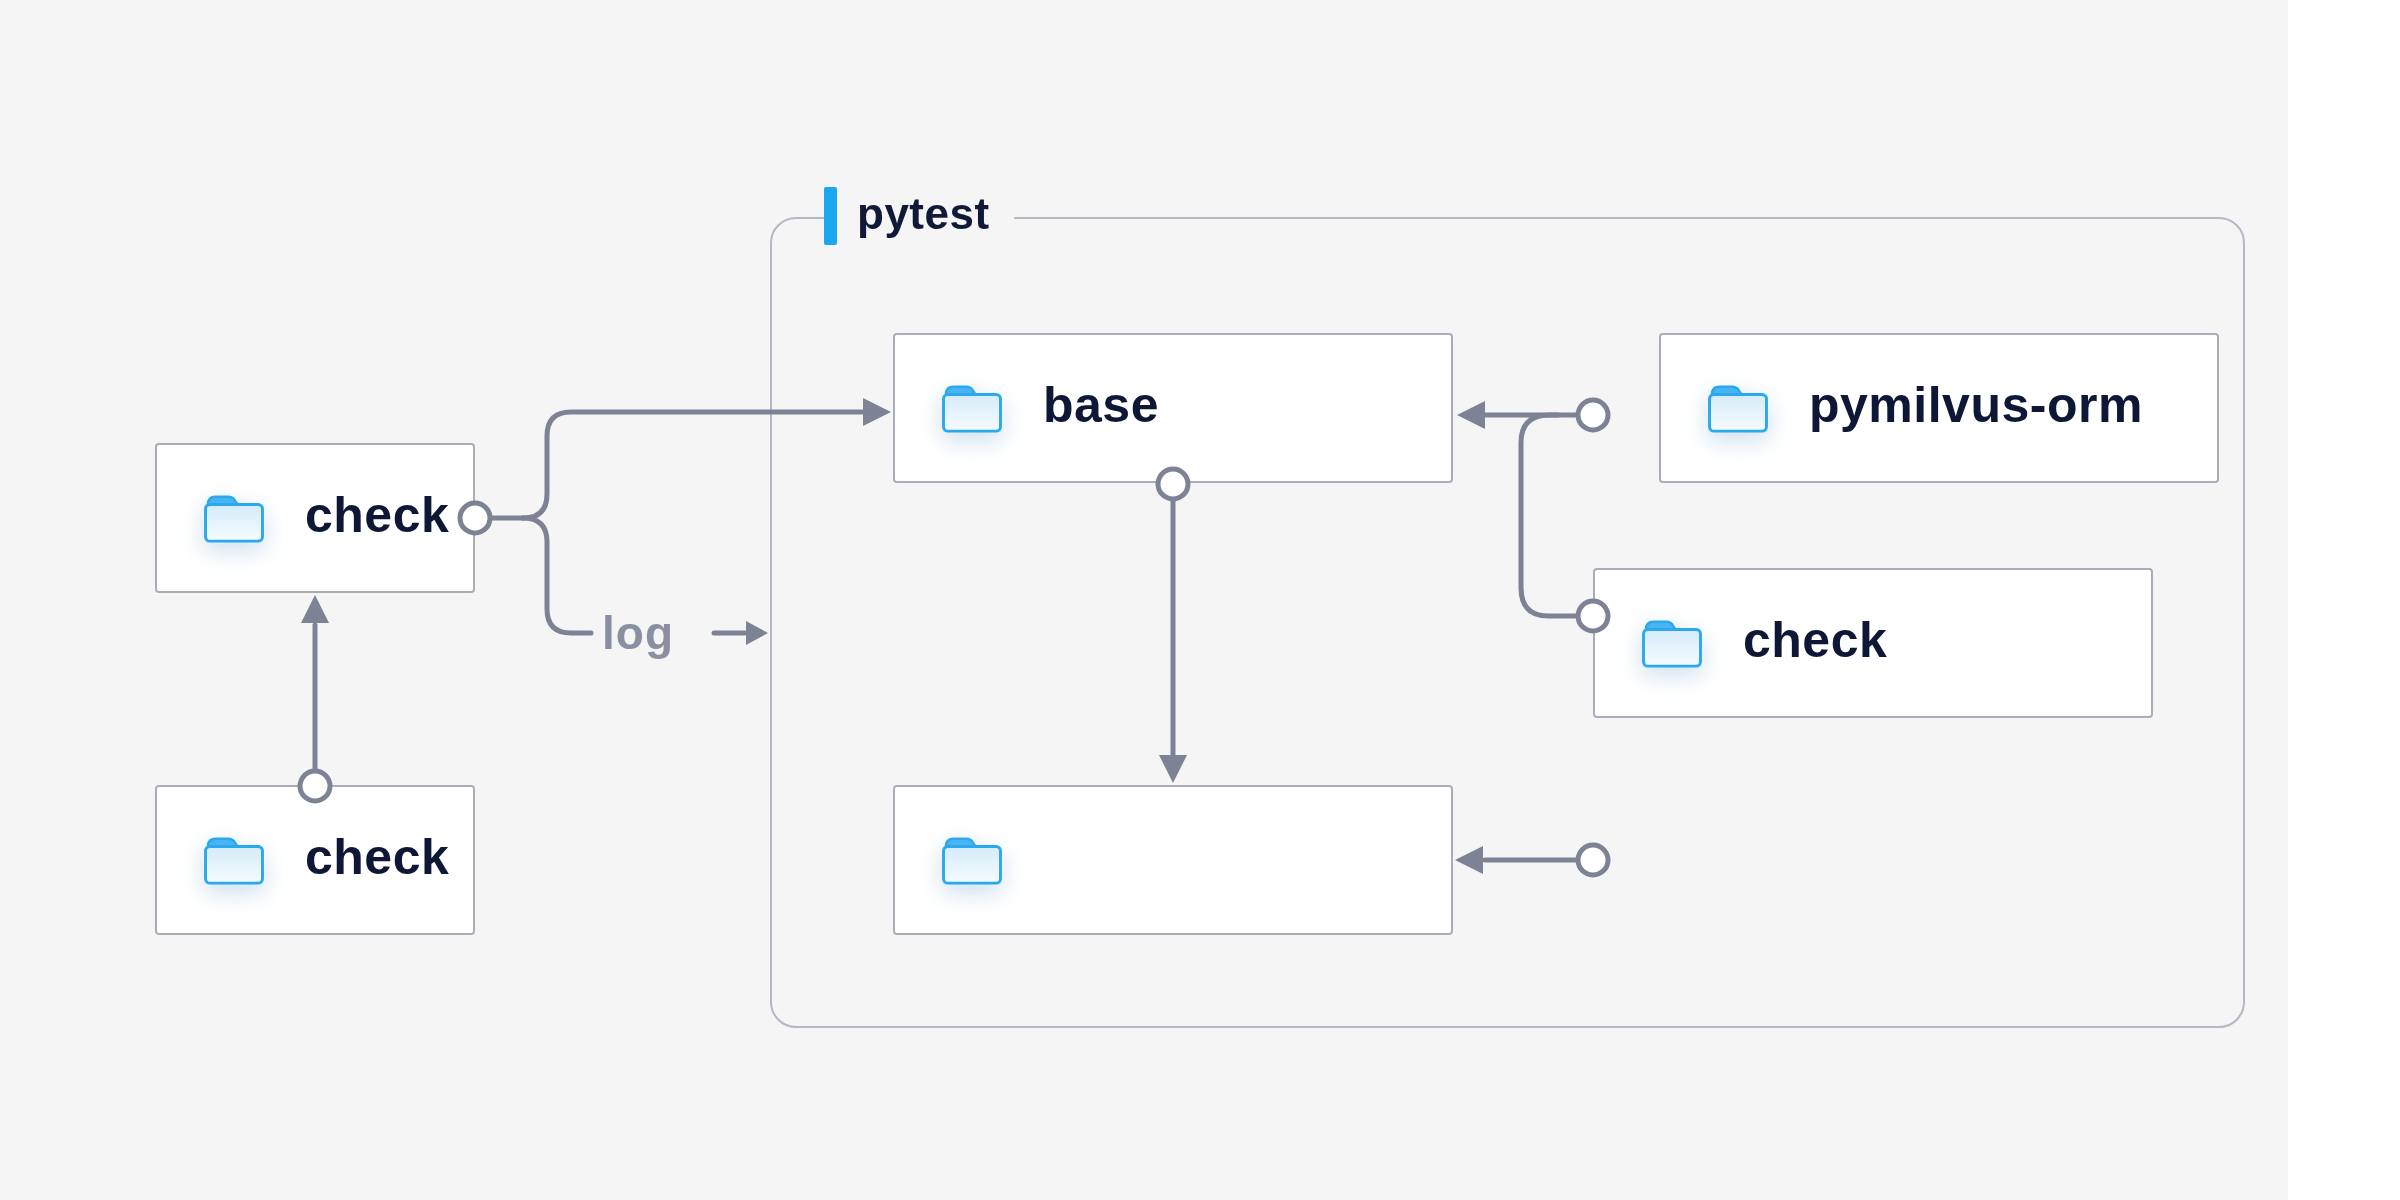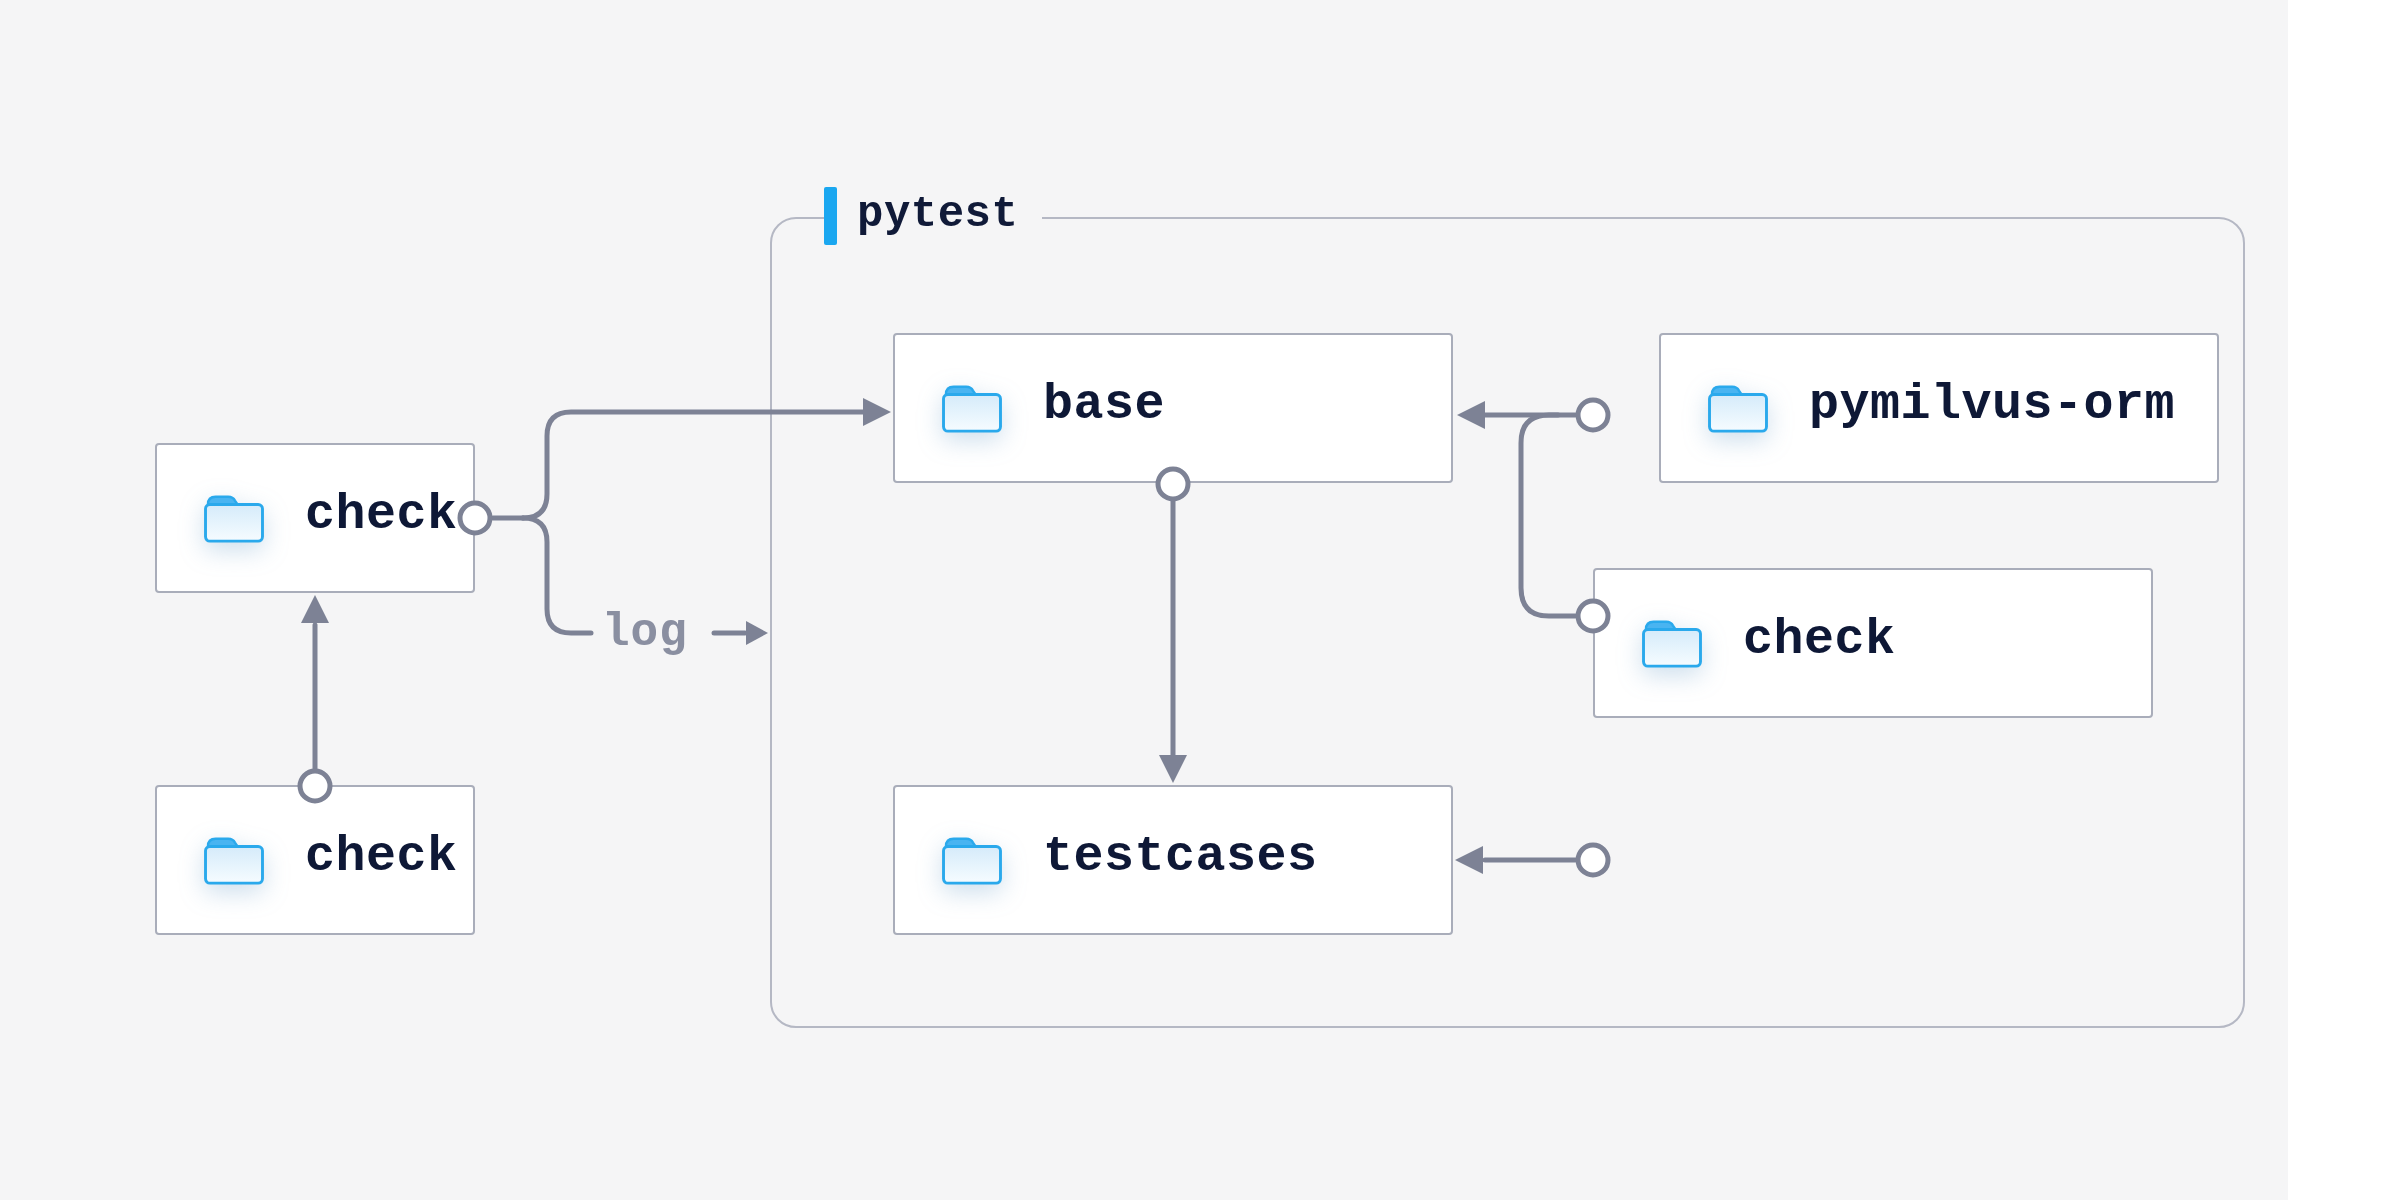--- a/index.html
+++ b/index.html
@@ -1,19 +1,19 @@
 <!DOCTYPE html>
 <html><head>
 <meta charset="utf-8">
 <style>
   html,body{margin:0;padding:0;}
   .stage{
     position:relative;width:2288px;height:1200px;
     background:#f5f5f6;overflow:hidden;
-    font-family:Liberation Mono, monospace;
+    font-family:Liberation Sans, sans-serif;
   }
   .group-box{
     position:absolute;left:770px;top:217px;width:1475px;height:811px;
     border:2px solid #b5b8c4;border-radius:26px;box-sizing:border-box;
     z-index:1;
   }
   .group-label{
     position:absolute;left:824px;top:186px;height:60px;
     display:flex;align-items:center;gap:20px;
     background:#f5f5f6;padding:0 24px 0 0;
@@ -139,21 +139,20 @@
     <svg class="folder" viewBox="0 0 68 58">
       <defs>
           <linearGradient id="fg6" x1="0" y1="0" x2="0" y2="1">
         <stop offset="0" stop-color="#d5ebfa"></stop>
             <stop offset="1" stop-color="#f6fcff"></stop>
           </linearGradient>
         </defs>
       <path d="M7 15 q0-8 8-8 h13 q5 0 7 4 l4 6 h-32 z" fill="#49b4f1" stroke="#2aa9ec" stroke-width="2.5"></path>
       <rect x="4.5" y="15" width="59" height="38" rx="4.5" fill="url(#fg6)" stroke="#2aa9ec" stroke-width="3"></rect>
     </svg>
-    <span class="node-label">testcases</span>
   </div>
 
 
   <div class="edge-label">
     <span class="edge-label-text">log</span>
   </div>
 
   <svg class="edges" viewBox="0 0 2400 1200">
     <g stroke="#7d8295" stroke-width="5" fill="none" stroke-linecap="round" stroke-linejoin="round">
 

